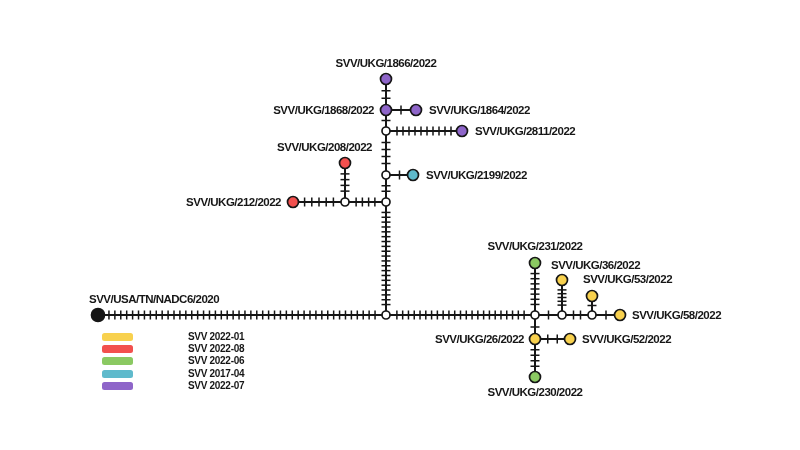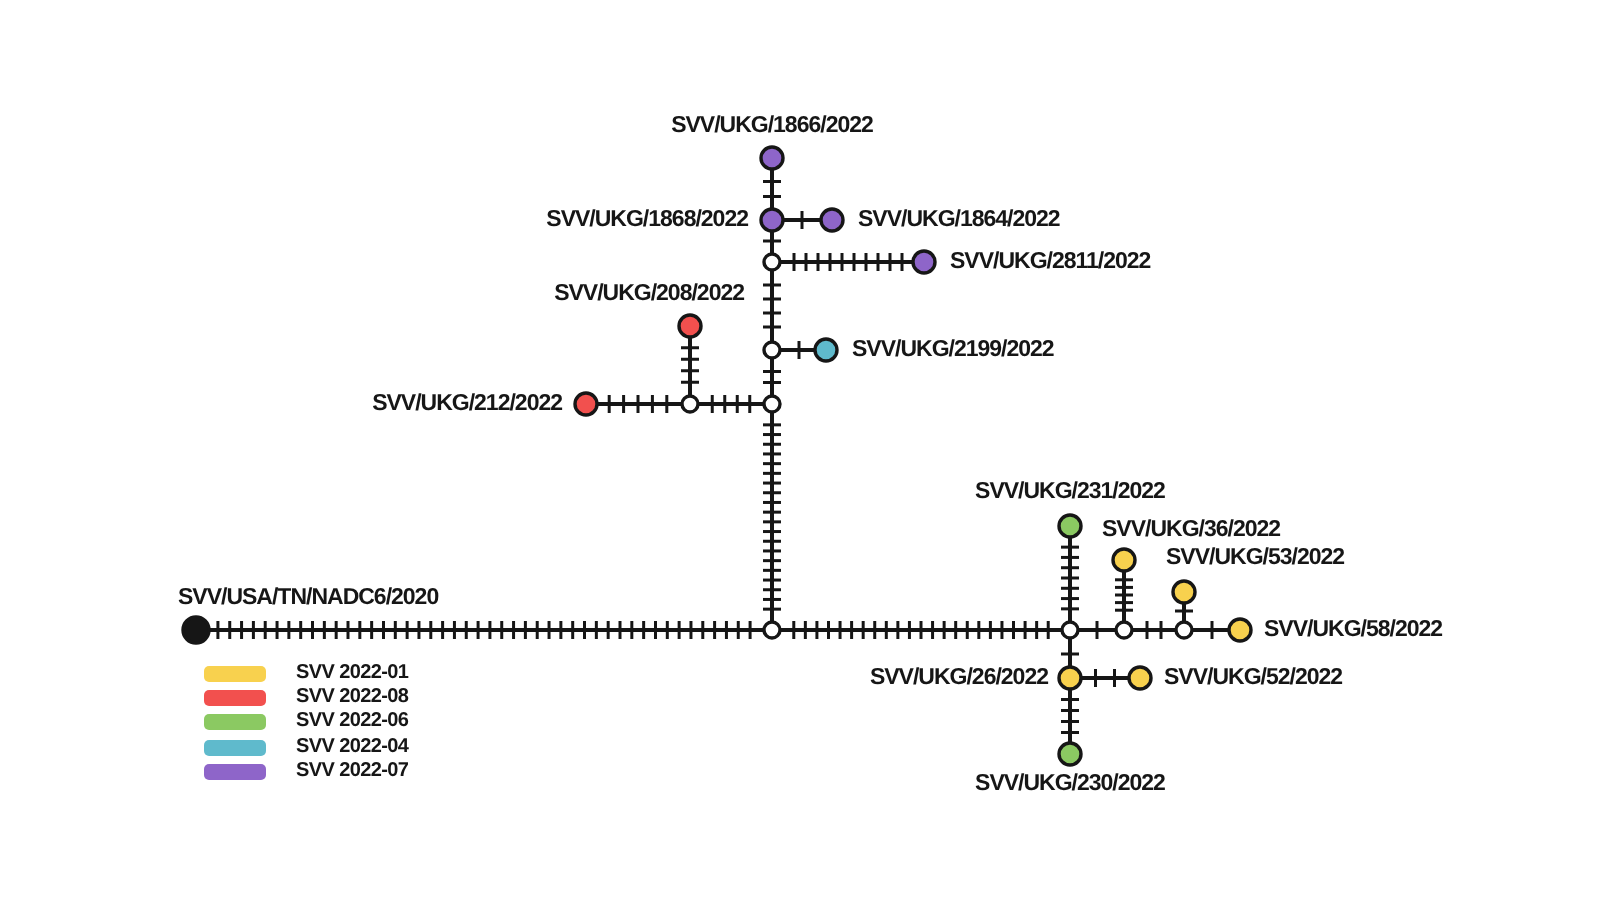--- a/index.html
+++ b/index.html
@@ -2,21 +2,21 @@
 <html><head>
 <meta charset="utf-8">
 <style>
   html,body{margin:0;padding:0;background:#ffffff;}
   .stage{position:relative;width:800px;height:450px;background:#ffffff;overflow:hidden;
          font-family:"Liberation Sans",sans-serif;}
   svg{position:absolute;left:0;top:0;}
   svg text{font-family:"Liberation Sans",sans-serif;font-weight:bold;font-size:11.5px;
            letter-spacing:-0.5px;fill:#161616;}
   .legend{position:absolute;left:102px;top:331px;}
-  .legend-row{display:flex;align-items:center;height:12.2px;}
+  .legend-row{display:flex;align-items:center;height:12.2px;gap:40px;}
   .swatch{display:inline-block;width:31px;height:8px;border-radius:2.5px;margin-right:15px;}
   .legend-label{font-weight:bold;font-size:10px;letter-spacing:-0.3px;color:#161616;
                 line-height:1;white-space:nowrap;}
 </style>
 </head>
 <body>
 
 <div class="stage">
   <svg id="net" width="800" height="450" viewBox="0 0 800 450">
       <line x1="98" y1="315" x2="386" y2="315" stroke="#161616" stroke-width="2"></line>
@@ -236,20 +236,20 @@
     <div class="legend-row">
       <span class="swatch" style="background: rgb(242, 80, 78);"></span>
       <span class="legend-label">SVV 2022-08</span>
     </div>
     <div class="legend-row">
       <span class="swatch" style="background: rgb(139, 201, 98);"></span>
       <span class="legend-label">SVV 2022-06</span>
     </div>
     <div class="legend-row">
       <span class="swatch" style="background: rgb(95, 186, 204);"></span>
-      <span class="legend-label">SVV 2022-04</span>
+      <span class="legend-label">SVV 2017-04</span>
     </div>
     <div class="legend-row">
       <span class="swatch" style="background: rgb(142, 101, 201);"></span>
       <span class="legend-label">SVV 2022-07</span>
     </div>
   </div>
 </div>
 
 </body></html>

